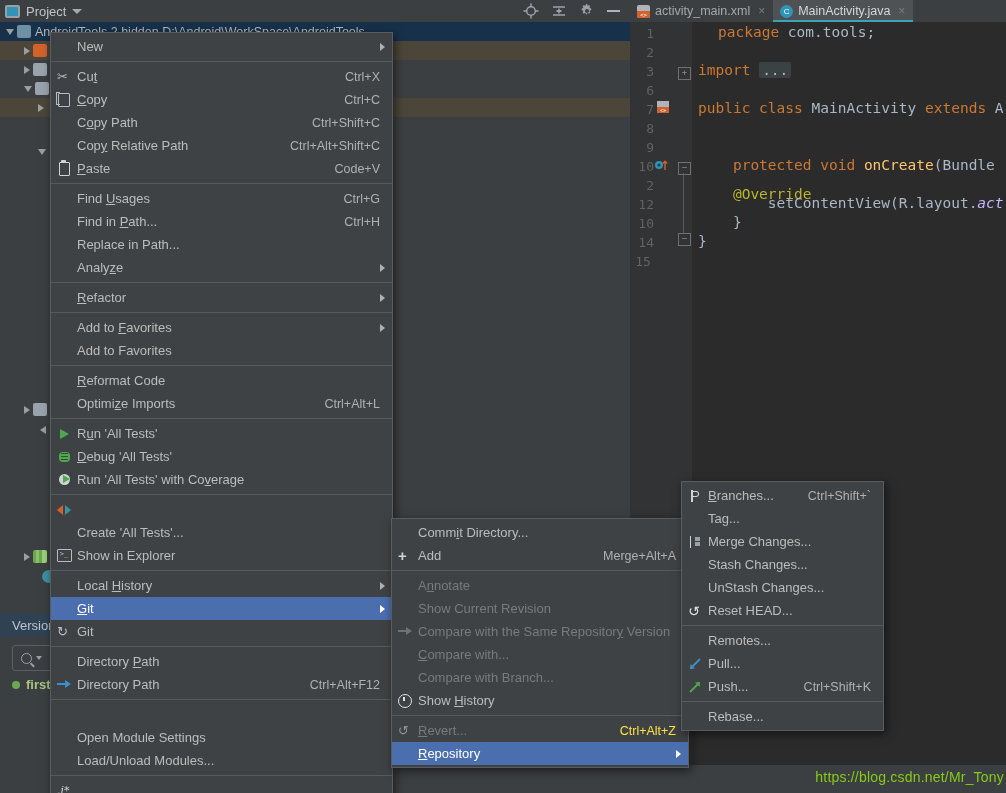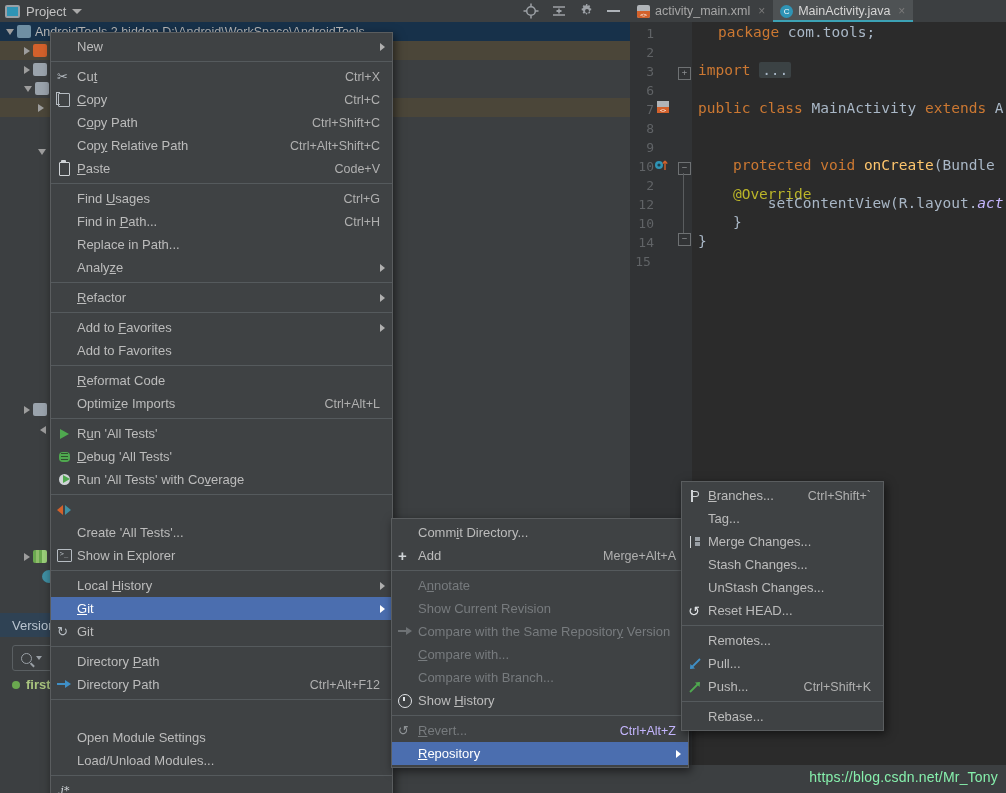--- a/index.html
+++ b/index.html
@@ -73,33 +73,33 @@
   
   #vcs-panel{position:absolute;left:0;bottom:0;width:630px;height:180px;background:#3c3f41;}
   #vcs-title{position:absolute;left:0;top:0;height:24px;width:630px;background:#2f4254;display:flex;align-items:center;padding-left:12px;font-size:13px;color:#b9c4cf;}
   #vcs-search{position:absolute;left:12px;top:32px;width:118px;height:24px;border:1px solid #5a5f62;border-radius:3px;background:#3c3f41;display:flex;align-items:center;padding-left:8px;gap:2px;}
   .mag{width:9px;height:9px;border:1.5px solid #9aa0a6;border-radius:50%;position:relative;}
   .mag::after{content:"";position:absolute;right:-4px;bottom:-3px;width:5px;height:1.5px;background:#9aa0a6;transform:rotate(45deg);}
   #vcs-branch{position:absolute;left:12px;top:64px;display:flex;align-items:center;gap:6px;font-size:13px;font-weight:bold;color:#a9c47f;}
   .dot-green{width:8px;height:8px;border-radius:50%;background:#6aa84f;}
 
   
-  #watermark{position:absolute;right:8px;bottom:8px;font-size:14px;color:#86efac;letter-spacing:.2px;}
+  #watermark{position:absolute;right:2px;bottom:8px;font-size:14px;color:#84cc16;letter-spacing:.2px;}
   #statusbar{position:absolute;left:0;right:0;bottom:0;height:28px;background:#3c3f41;}
 
   
   .menu{position:absolute;background:#3f4244;border:1px solid #5a5d5f;
         box-shadow:2px 3px 9px rgba(0,0,0,.55);padding:2px 0;z-index:50;}
   .mi{display:flex;align-items:center;height:23px;padding:0 0 0 0;font-size:13px;color:#bcbcbc;position:relative;cursor:default;white-space:nowrap;}
   .mi.sel{background:#4b6eaf;color:#ffffff;}
   .mi.dis{color:#777b7e;}
   .mi .mi-ico{width:26px;flex:0 0 auto;display:flex;align-items:center;justify-content:center;height:23px;}
   .mi .mi-lbl{flex:1 1 auto;padding-right:18px;}
   .mi .mi-key{flex:0 0 auto;color:#b0b0b0;padding-right:12px;font-size:12.5px;}
-  .mi.dis .mi-key{color:#c4b5fd;}
+  .mi.dis .mi-key{color:#fde047;}
   .mi .mi-arrow{position:absolute;right:7px;top:50%;margin-top:-4px;width:0;height:0;
       border-left:5px solid #b0b0b0;border-top:4px solid transparent;border-bottom:4px solid transparent;}
   .mi.sel .mi-arrow{border-left-color:#ffffff;}
   .msep{height:1px;background:#555a5d;margin:3px 0;}
   .u{text-decoration:underline;}
 
   
   .mico{width:14px;height:14px;position:relative;display:inline-block;}
   .ic-scissors{font-size:13px;line-height:14px;color:#b6bcc2;font-family:"DejaVu Sans",sans-serif;}
   .ic-copy{width:10px;height:12px;border:1.4px solid #b6bcc2;border-radius:1px;position:relative;}

